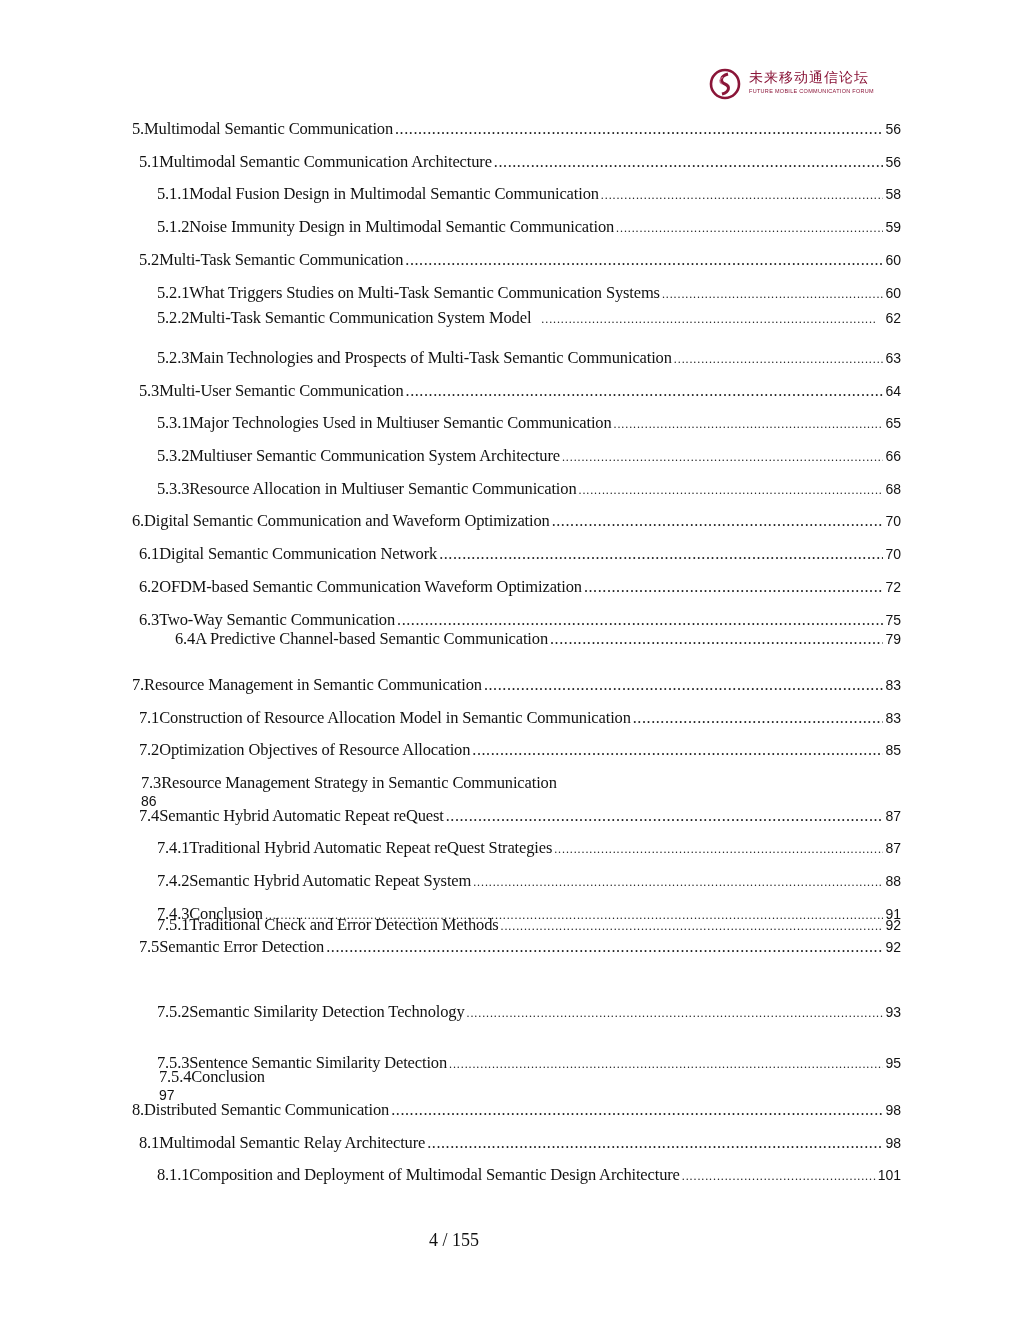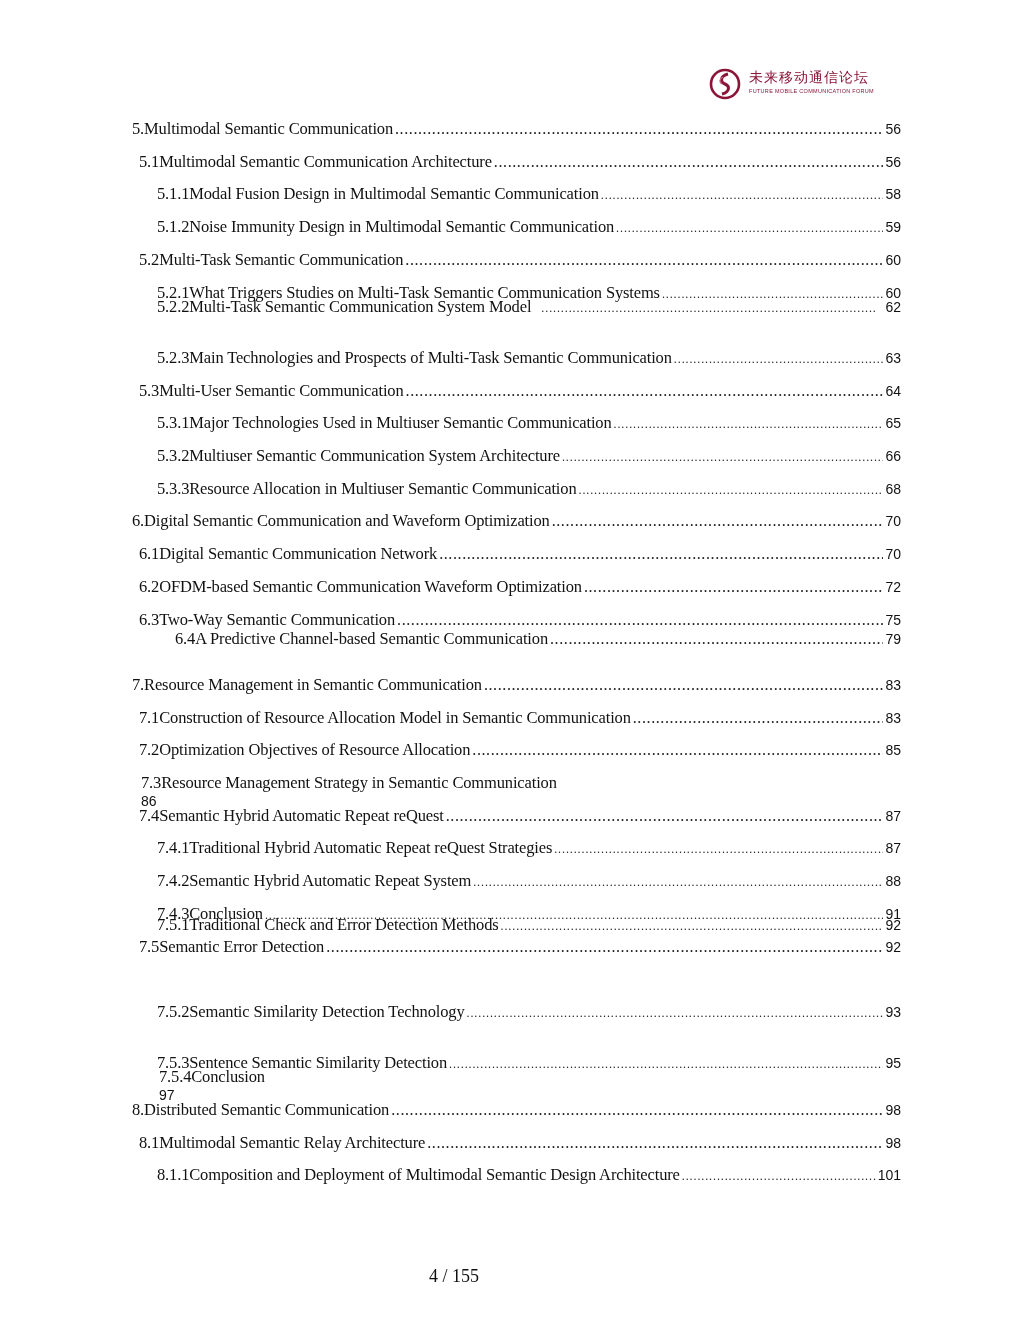--- a/index.html
+++ b/index.html
@@ -17,21 +17,21 @@
   .toc-row.l2 { left: 139px; }
   .toc-row.l3 { left: 157px; }
   .toc-title { font-family: "Liberation Serif", serif; font-size: 16.5px; color: #111; white-space: nowrap; letter-spacing: -0.15px; }
   .toc-leader { flex: 1; overflow: hidden; white-space: nowrap; font-family: "Liberation Serif", serif; font-size: 16px; color: #222; margin: 0 2px; }
   .toc-leader::after { content: "................................................................................................................................................................................................................................"; letter-spacing: 0.6px; }
   .l3 .toc-leader { font-size: 12px; }
   .l3 .toc-leader::after { letter-spacing: 0.9px; }
   .toc-page { font-family: "Liberation Sans", sans-serif; font-size: 14px; color: #111; white-space: nowrap; }
   .l3 .toc-page { font-size: 14px; }
 
-  .footer { position: absolute; left: 0; right: 0; top: 1230px; text-align: center; font-family: "Liberation Serif", serif; font-size: 18px; color: #111; margin-top: 36px; }
+  .footer { position: absolute; left: 0; right: 0; top: 1230px; text-align: center; font-family: "Liberation Serif", serif; font-size: 18px; color: #111; }
 </style>
 </head>
 <body>
 
 <div class="page">
 
   <div class="logo">
     <svg class="logo-mark" viewBox="0 0 32 32">
       <circle cx="16" cy="16" r="14" fill="none" stroke="#8a1538" stroke-width="2.6"></circle>
       <path d="M19 6 C 11 8, 11 14, 16 16 C 21 18, 21 24, 13 26" fill="none" stroke="#8a1538" stroke-width="3"></path>
@@ -65,21 +65,21 @@
       <div class="toc-row l2" style="top: 249.8px;">
         <span class="toc-title">5.2Multi-Task Semantic Communication</span>
         <span class="toc-leader"></span>
         <span class="toc-page">60</span>
       </div>
       <div class="toc-row l3" style="top: 282.5px;">
         <span class="toc-title">5.2.1What Triggers Studies on Multi-Task Semantic Communication Systems</span>
         <span class="toc-leader"></span>
         <span class="toc-page">60</span>
       </div>
-      <div class="toc-row l3" style="top: 297px; gap: 8px;">
+      <div class="toc-row l3" style="top: 308px; gap: 8px;">
         <span class="toc-title">5.2.2Multi-Task Semantic Communication System Model</span>
         <span class="toc-leader"></span>
         <span class="toc-page">62</span>
       </div>
       <div class="toc-row l3" style="top: 347.9px;">
         <span class="toc-title">5.2.3Main Technologies and Prospects of Multi-Task Semantic Communication</span>
         <span class="toc-leader"></span>
         <span class="toc-page">63</span>
       </div>
       <div class="toc-row l2" style="top: 380.6px;">

